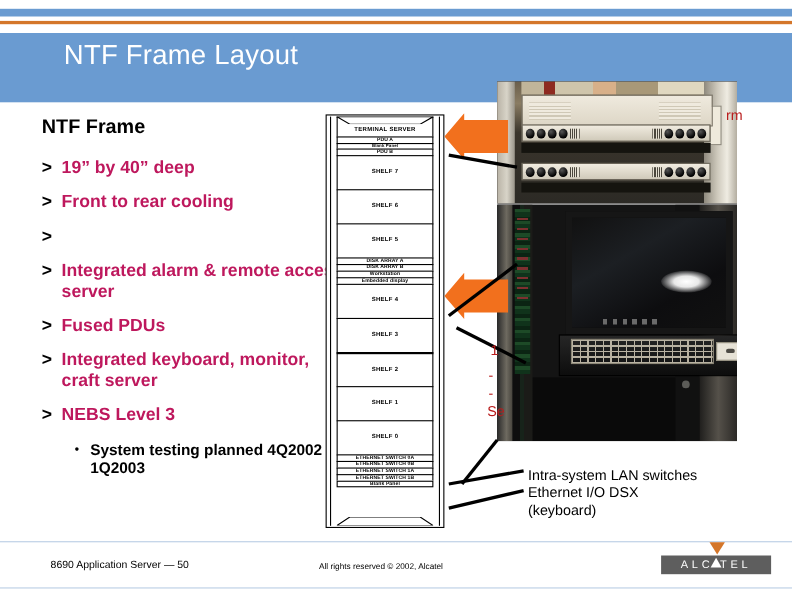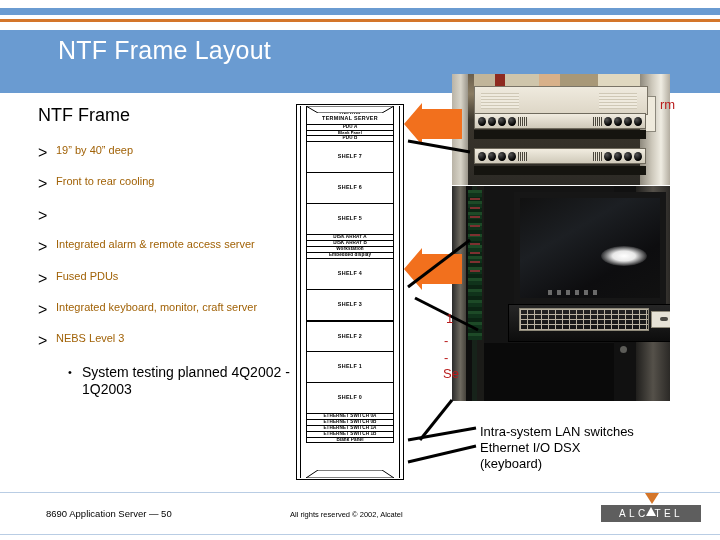--- a/index.html
+++ b/index.html
@@ -43,42 +43,43 @@
     color: #ffffff;
     letter-spacing: 0.2px;
     white-space: nowrap;
   }
 
   
   .left-col {
     position: absolute;
     left: 38px; top: 105px;
     width: 280px;
+    font-weight: bold;
   }
   .lead-head {
     font-size: 18px;
     color: #000;
     margin: 0 0 18px 0;
     white-space: nowrap;
   }
   .blt {
     display: flex;
     align-items: flex-start;
     margin-bottom: 13px;
   }
   .blt-mark {
     font-size: 16px;
     color: #000;
     width: 18px;
     flex: 0 0 18px;
     line-height: 1.15;
   }
   .blt-text {
-    font-size: 11px;
-    color: #a16207;
+    font-size: 16px;
+    color: #be185d;
     line-height: 1.15;
   }
   .sub-blt {
     display: flex;
     align-items: flex-start;
     margin: 4px 0 0 30px;
   }
   .sub-mark {
     font-size: 11px;
     width: 14px;

